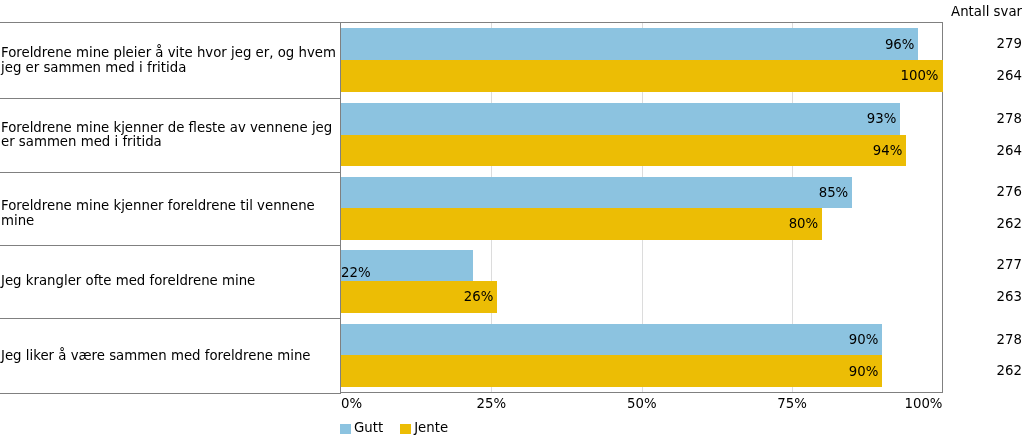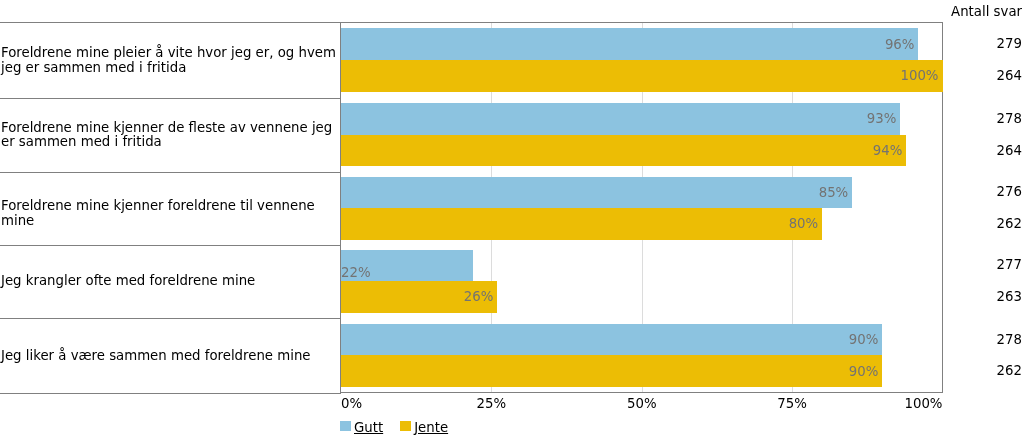--- a/index.html
+++ b/index.html
@@ -18,31 +18,31 @@
   .rowlabel{position:absolute;left:1px;width:336px;
             font-size:13.3px;line-height:14.7px;color:#000;
             display:flex;align-items:center;}
 
   
   #plot{position:absolute;left:340px;top:22px;width:603px;height:372px;}
   #plotborder{position:absolute;left:0;top:0;width:603px;height:371px;
               border:1px solid #808080;box-sizing:border-box;}
   .grid{position:absolute;top:1px;width:1px;height:369px;background:#dcdcdc;}
   .bar{position:absolute;}
-  .val{position:absolute;font-size:13.3px;line-height:13.3px;color:#737373;white-space:nowrap;}
+  .val{position:absolute;font-size:13.3px;line-height:13.3px;color:#000000;white-space:nowrap;}
 
   
   .xtick{position:absolute;top:397px;font-size:13.3px;line-height:14px;color:#000;white-space:nowrap;}
 
   
   .count{position:absolute;right:1px;font-size:13.3px;line-height:14px;color:#000;white-space:nowrap;}
 
   
   #legend{position:absolute;left:340px;top:421px;height:13px;}
-  .lg-item{position:absolute;top:0;display:flex;align-items:flex-start;text-decoration:underline;}
+  .lg-item{position:absolute;top:0;display:flex;align-items:flex-end;}
   .sw{width:11px;height:10px;display:block;}
   .lg-label{font-size:13.3px;line-height:13.3px;color:#000;margin-left:3px;white-space:nowrap;}
 </style>
 </head>
 <body>
 
 <div id="root">
   <div id="counts-title">Antall svar</div>
   <div id="labeltable">
       <div class="hline" style="top: 0px;"></div>

